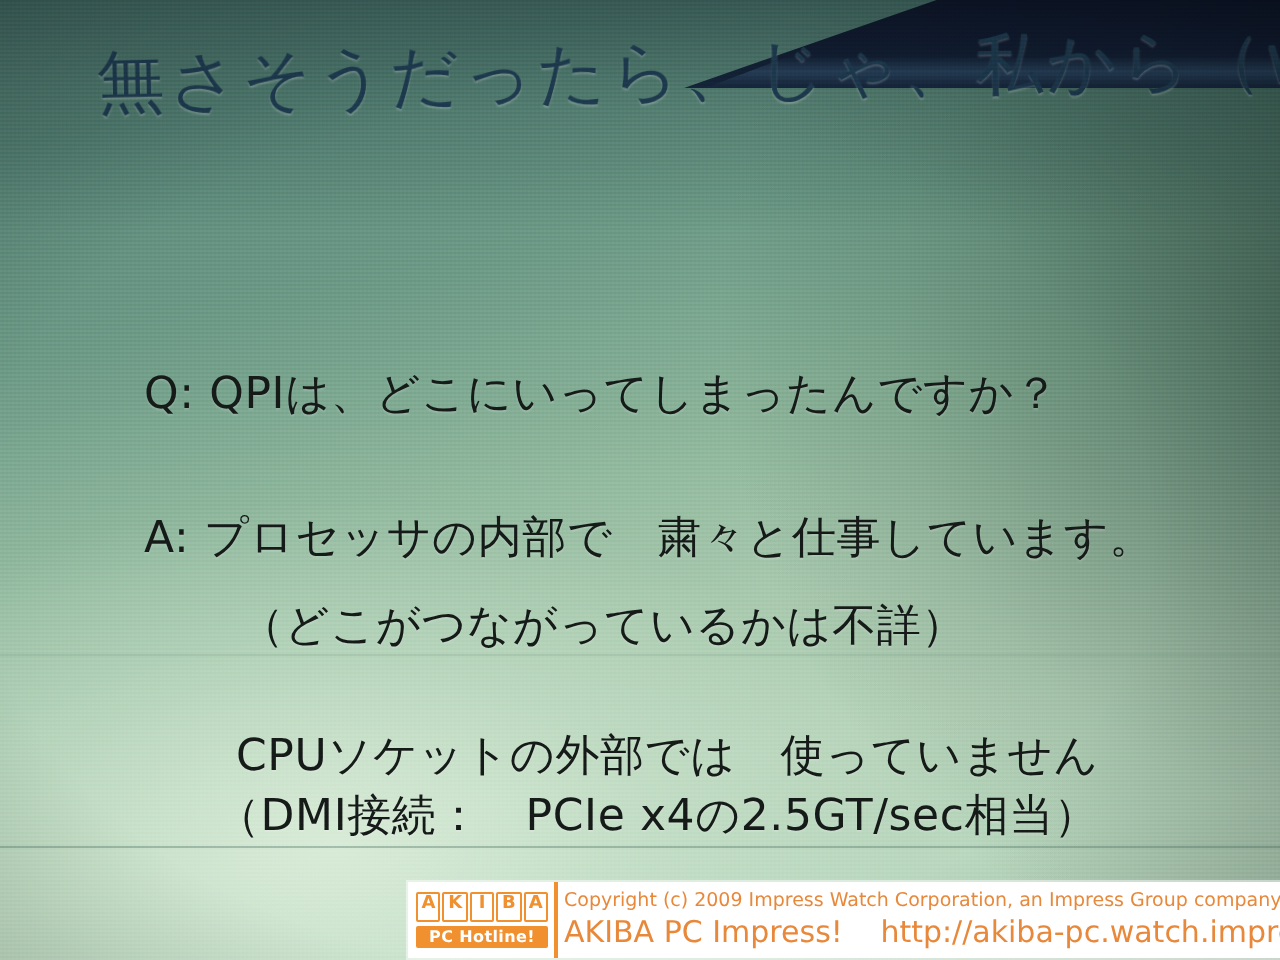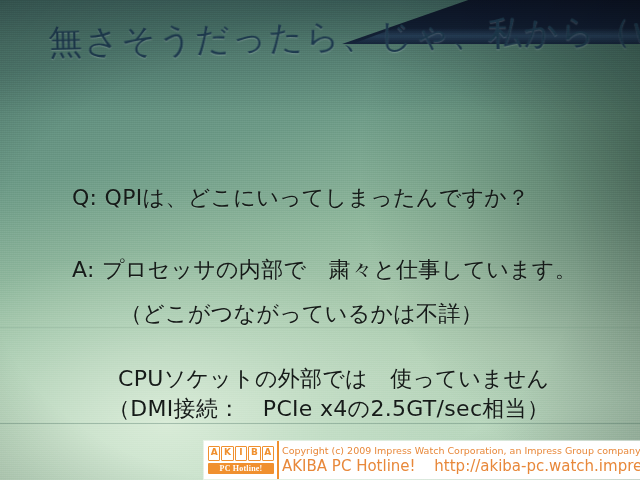--- a/index.html
+++ b/index.html
@@ -204,21 +204,20 @@
     background: #f0902f;
     color: #ffffff;
     font-size: 8px;
     font-weight: bold;
     letter-spacing: 0.2px;
     line-height: 11px;
     padding: 0 2px;
     border-radius: 1px;
     text-align: center;
     white-space: nowrap;
-    font-family: Liberation Serif, serif;
   }
   .wm-text {
     flex: 1 1 auto;
     display: flex;
     flex-direction: column;
     justify-content: center;
     padding-left: 3px;
     border-left: 2px solid #f0902f;
   }
   .wm-copy {
@@ -280,20 +279,20 @@
         <span class="wm-letter">I</span>
         <span class="wm-letter">B</span>
         <span class="wm-letter">A</span>
       </div>
       <div class="wm-logo-bottom">PC Hotline!</div>
     </div>
 
     <div class="wm-text">
       <div class="wm-copy">Copyright (c) 2009 Impress Watch Corporation, an Impress Group company. All rights reserved.</div>
       <div class="wm-brand">
-        <span>AKIBA PC Hotline!</span>
+        <span>AKIBA PC Impress!</span>
         <span class="wm-url">http://akiba-pc.watch.impress.co.jp/</span>
       </div>
     </div>
 
   </div>
 
 </div>
 
 </body></html>

